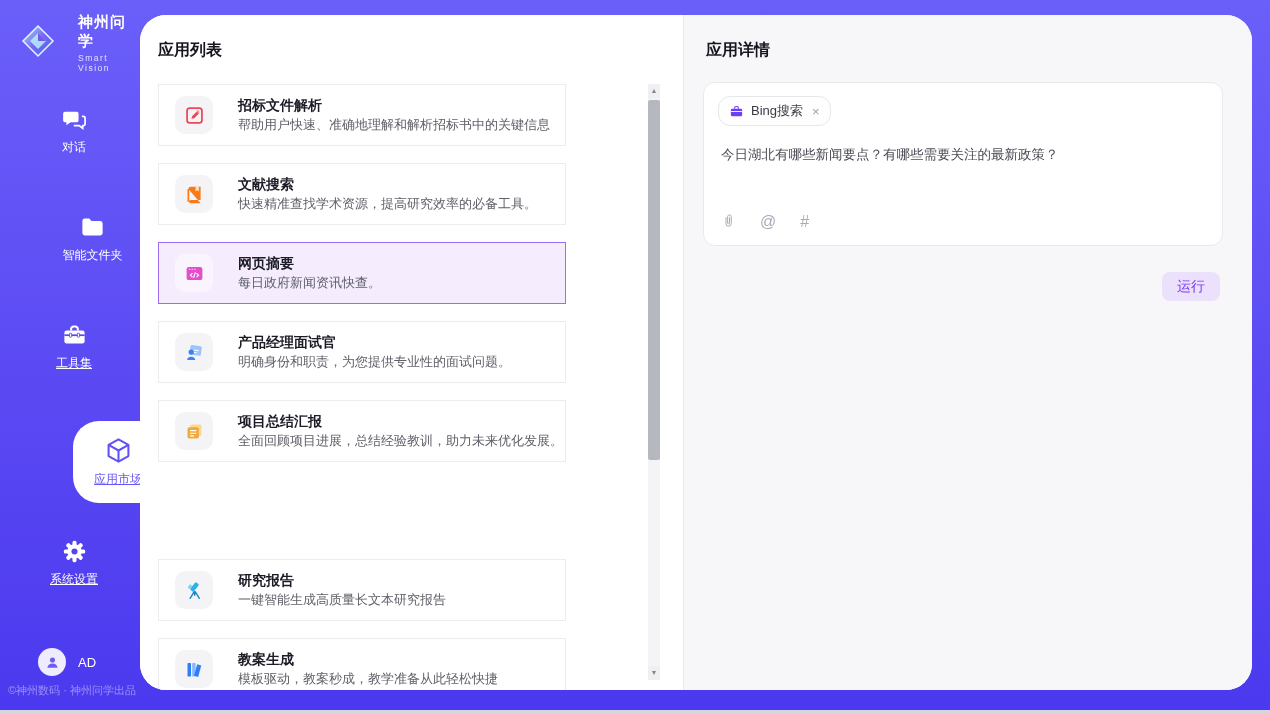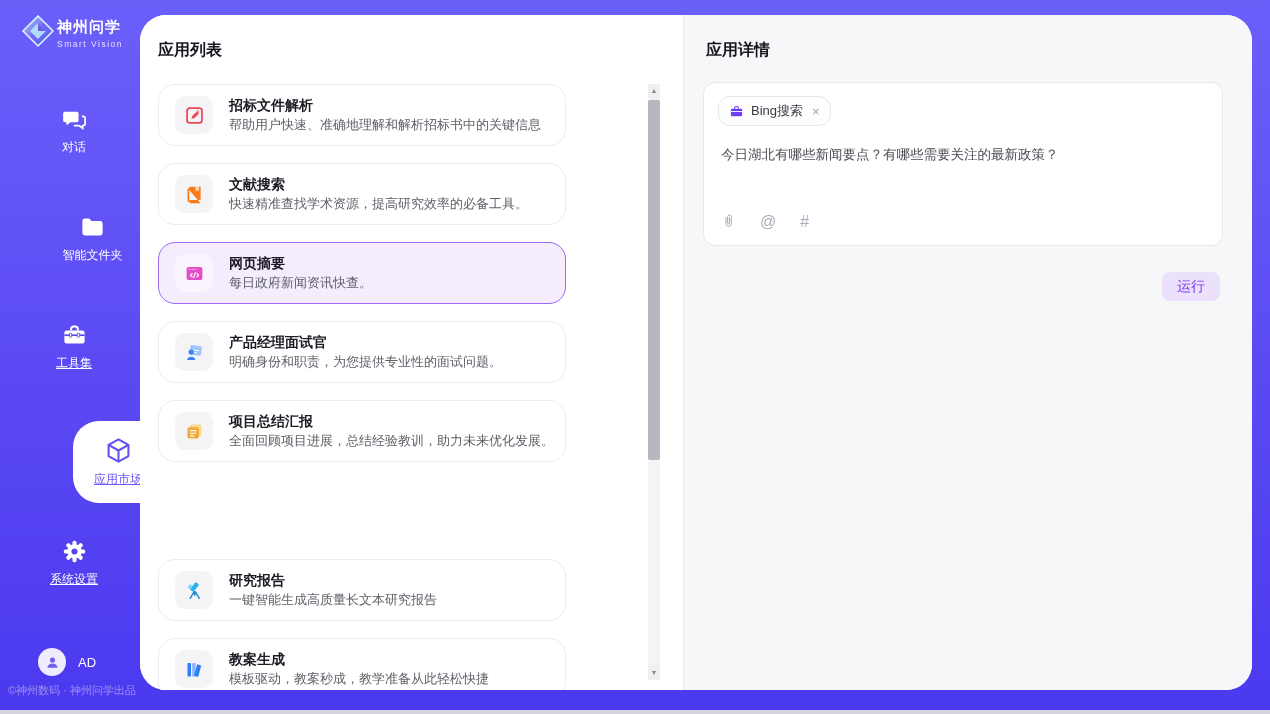--- a/index.html
+++ b/index.html
@@ -5,21 +5,21 @@
   * { margin:0; padding:0; box-sizing:border-box; }
   html,body { width:1270px; height:714px; overflow:hidden; }
   body { font-family:"Liberation Sans","DejaVu Sans",sans-serif; background:#d4d5de; position:relative; }
 
   
   .frame { position:absolute; left:0; top:0; width:1270px; height:710px;
            background:linear-gradient(180deg,#6b5ffa 0%,#5a49f3 55%,#4b39ef 100%); }
 
   
   .sidebar { position:absolute; left:0; top:0; width:140px; height:100%; }
-  .logo { position:absolute; left:20px; top:13px; display:flex; align-items:center; gap:1px; }
+  .logo { position:absolute; left:20px; top:13px; display:flex; align-items:center; gap:22px; }
   .logo-txt .t1 { color:#fff; font-weight:bold; font-size:15px; letter-spacing:1px; }
   .logo-txt .t2 { color:#e4e1ff; font-size:8.5px; letter-spacing:1.5px; margin-top:2px; }
 
   .nav-item { position:absolute; left:0; width:148px; display:flex; flex-direction:column;
               align-items:center; cursor:pointer; }
   .nav-item .lbl { color:#fff; font-size:12px; margin-top:6px; }
   .nav-item .lbl.u { text-decoration:underline; }
   .nav-item svg { display:block; }
 
   .nav-item.active { left:26px; width:114px; height:82px; background:#fff;
@@ -40,22 +40,22 @@
   .content { position:absolute; left:140px; top:15px; right:18px; bottom:20px;
              background:#fff; border-radius:26px; overflow:hidden; }
 
   
   .list-panel { position:absolute; left:0; top:0; width:543px; height:100%; background:#fff; }
   .panel-title { font-size:16px; font-weight:bold; color:#15151e; }
   .list-panel .panel-title { position:absolute; left:18px; top:25px; }
   .app-list { position:absolute; left:0; top:66px; right:0; bottom:0; overflow:hidden; }
 
   .app-card { position:absolute; left:18px; width:408px; height:62px; background:#fff;
-              border:1px solid #ebebf0; border-radius:17px; display:flex; align-items:center;
-              padding-left:16px; gap:16px; cursor:pointer; }
+              border:1px solid #ebebf0; border-radius:0; display:flex; align-items:center;
+              padding-left:16px; gap:25px; cursor:pointer; }
   .app-card.selected { background:#f5edfe; border:1px solid #9b6bf0; }
   .tile { width:38px; height:38px; border-radius:10px; background:#f4f4f7; flex:0 0 auto;
           display:flex; align-items:center; justify-content:center; }
   .app-card.selected .tile { background:#faf4ff; }
   .app-name { font-size:14px; font-weight:bold; color:#1c1c26; line-height:18px; }
   .app-desc { font-size:13px; color:#5f6069; line-height:18px; margin-top:2px; }
 
   
   .scrollbar { position:absolute; right:23px; top:3px; width:12px; height:596px; background:#f4f4f6; }
   .sb-btn { position:absolute; left:0; width:12px; height:14px; background:#f0f0f3; color:#85878f;

